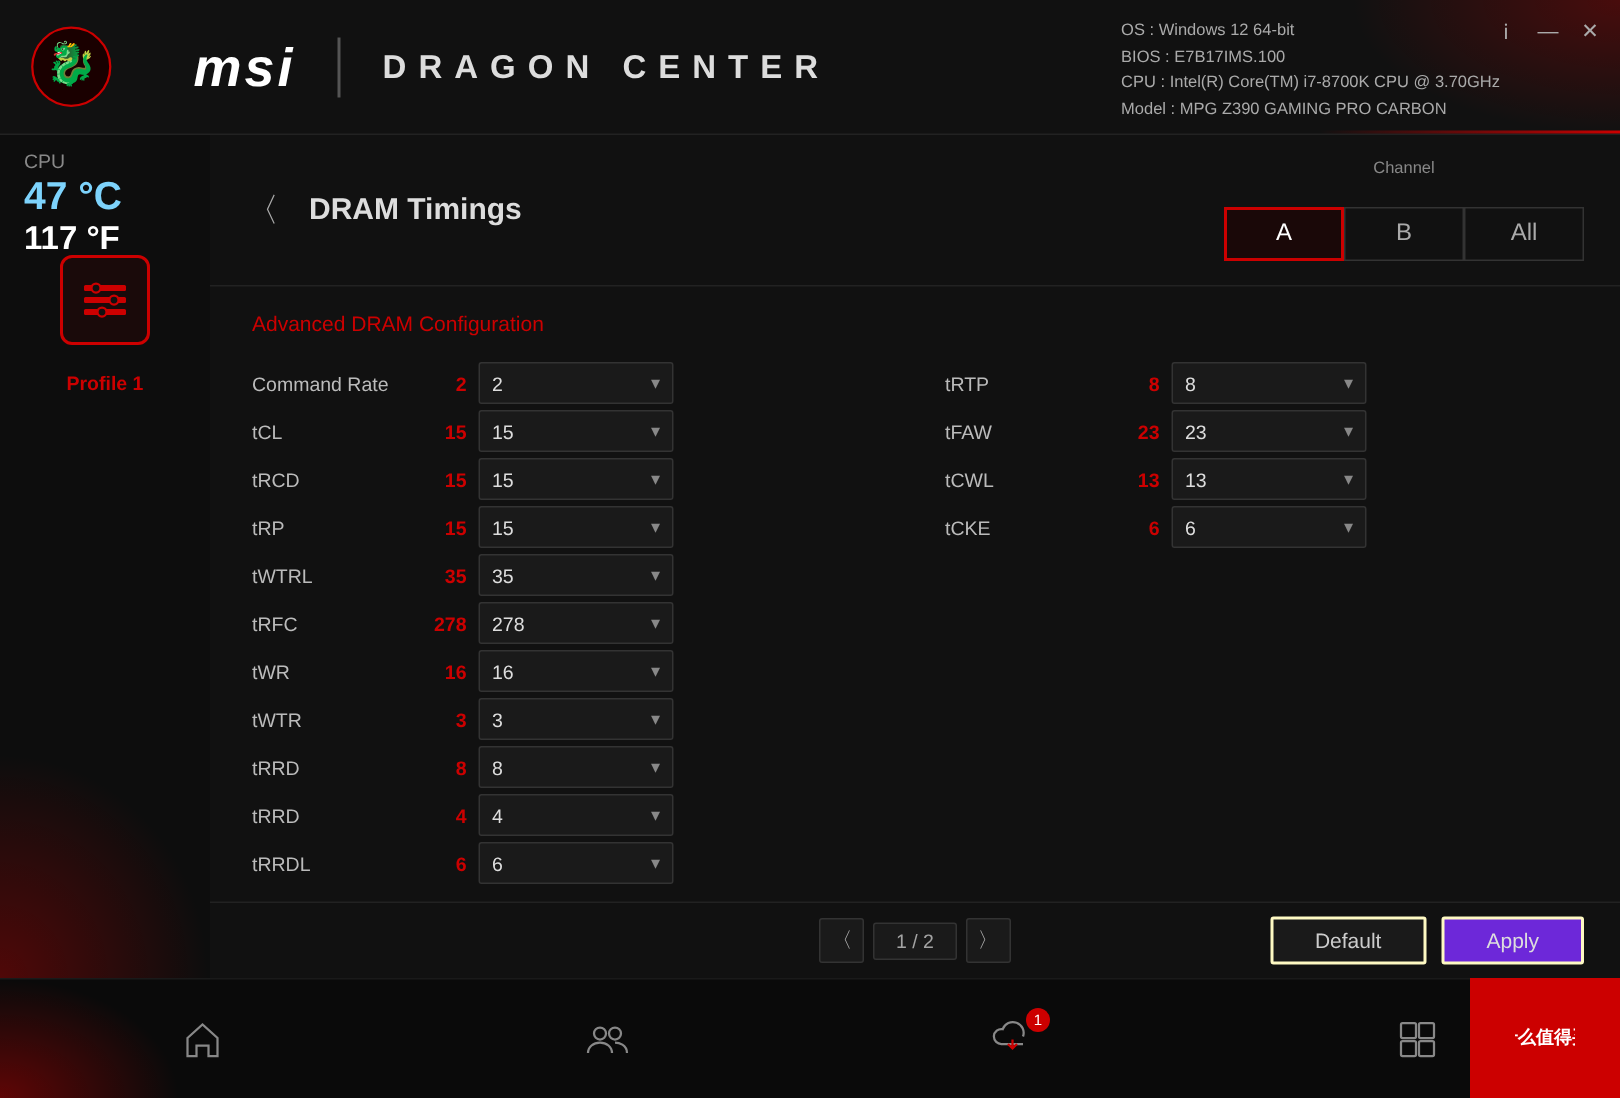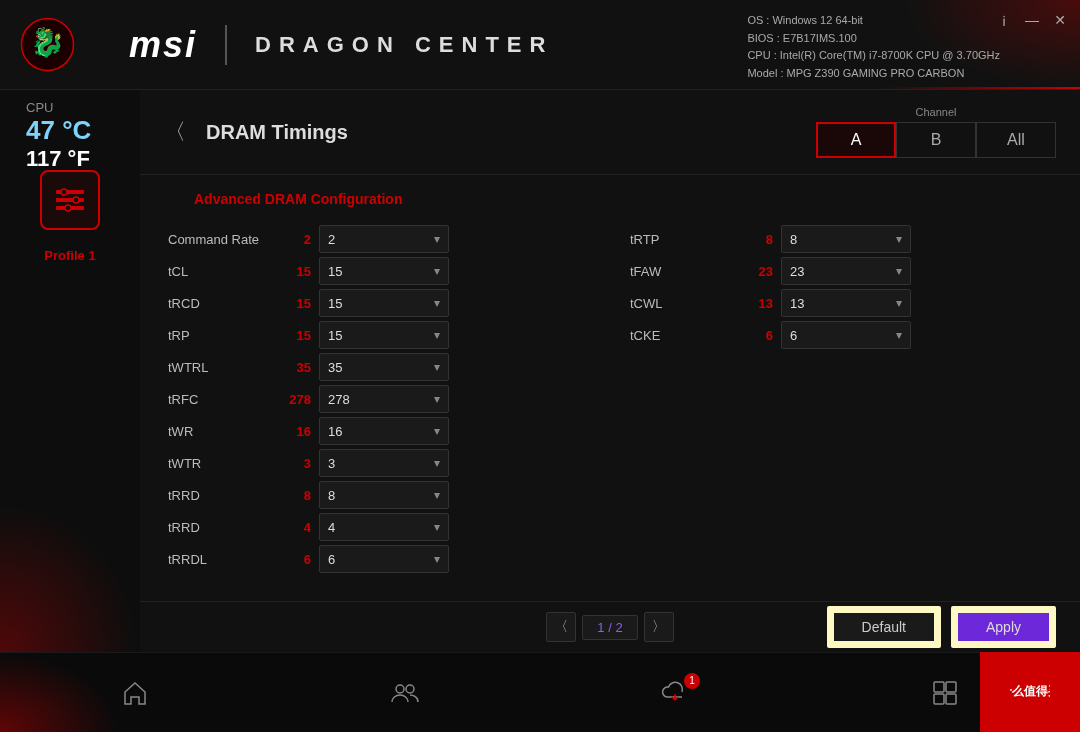--- a/index.html
+++ b/index.html
@@ -127,21 +127,21 @@
       bottom: 0;
       left: 0;
       width: 100%;
       height: 150px;
       background: radial-gradient(ellipse at bottom left, rgba(180,0,0,0.4), transparent 70%);
       pointer-events: none;
     }
     .cpu-temp {
       position: absolute;
       top: 10px;
-      left: 26px;
+      left: 16px;
     }
     .cpu-label {
       font-size: 13px;
       color: #888;
     }
     .temp-c {
       font-size: 26px;
       font-weight: bold;
       color: #7dd3fc;
     }
@@ -192,21 +192,21 @@
     .page-title {
       font-size: 20px;
       color: #ddd;
       font-weight: bold;
     }
     .channel-section {
       margin-left: auto;
       display: flex;
       flex-direction: column;
       align-items: center;
-      gap: 4px;
+      gap: 20px;
     }
     .channel-label {
       font-size: 11px;
       color: #888;
     }
     .channel-tabs {
       display: flex;
       gap: 0;
     }
     .channel-tab {
@@ -228,23 +228,22 @@
 
     
     .config-area {
       flex: 1;
       padding: 16px 28px;
       overflow-y: auto;
     }
     .config-title {
       color: #cc0000;
       font-size: 14px;
-      font-weight: bold;
+      font-weight: normal;
       margin-bottom: 16px;
-      margin-left: 26px;
     }
 
     
     .param-grid {
       display: grid;
       grid-template-columns: 1fr 1fr;
       gap: 10px 40px;
     }
     .param-row {
       display: flex;
@@ -311,33 +310,33 @@
       justify-content: center;
       cursor: pointer;
       font-size: 14px;
       border-radius: 2px;
     }
     .page-info {
       background: #1a1a1a;
       border: 1px solid #333;
       padding: 4px 14px;
       font-size: 13px;
-      color: #8b5cf6;
+      color: #a3a3a3;
       border-radius: 2px;
     }
     .footer-btns {
       position: absolute;
       right: 24px;
       display: flex;
       gap: 10px;
     }
     .footer-btn {
       padding: 6px 28px;
       font-size: 14px;
-      border: 7px solid #fef9c3;
+      border: 2px solid #fef9c3;
       background: #1a1a1a;
       color: #ccc;
       cursor: pointer;
       border-radius: 2px;
     }
     .footer-btn.apply {
       background: #6d28d9;
       color: #ddd;
     }
 

